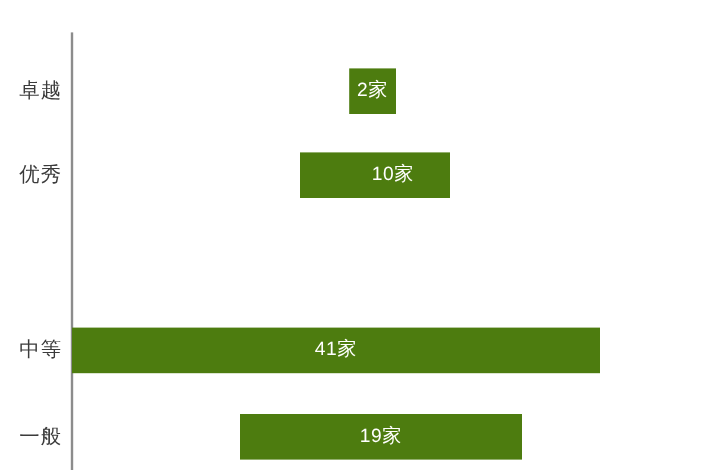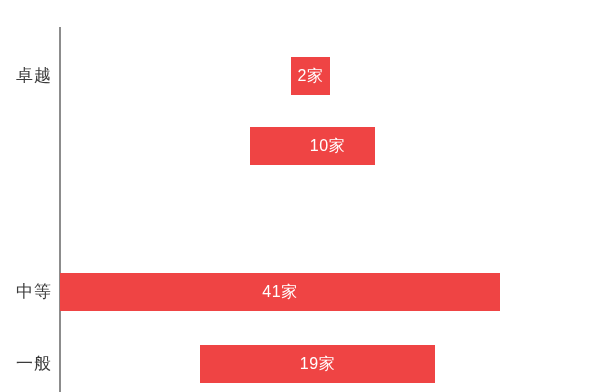--- a/index.html
+++ b/index.html
@@ -52,21 +52,21 @@
     text-align: right;
     font-size: 17px;
     color: #3b3b3b;
     letter-spacing: 1px;
     white-space: nowrap;
   }
   .bar-rect {
     position: absolute;
     top: 0;
     height: 38px;
-    background: #ef4444;
+    background: #4d7c0f;
     box-sizing: border-box;
   }
   .bar-value-label {
     position: absolute;
     top: 0;
     height: 38px;
     line-height: 38px;
     width: 100%;
     text-align: center;
     font-size: 16px;
@@ -85,20 +85,21 @@
   <div id="plot-area">
 
     <div class="bar-row" style="top:42px;">
       <div class="bar-category-label">卓越</div>
       <div class="bar-rect" style="left:291px; width:39px;">
         <div class="bar-value-label">2家</div>
       </div>
     </div>
 
     <div class="bar-row" style="top:112px;">
+      <div class="bar-category-label">优秀</div>
       <div class="bar-rect" style="left:250px; width:125px;padding-left:15px;">
         <div class="bar-value-label">10家</div>
       </div>
     </div>
 
     <div class="bar-row" style="top:188px;">
     </div>
 
     <div class="bar-row" style="top:258px;">
       <div class="bar-category-label">中等</div>

